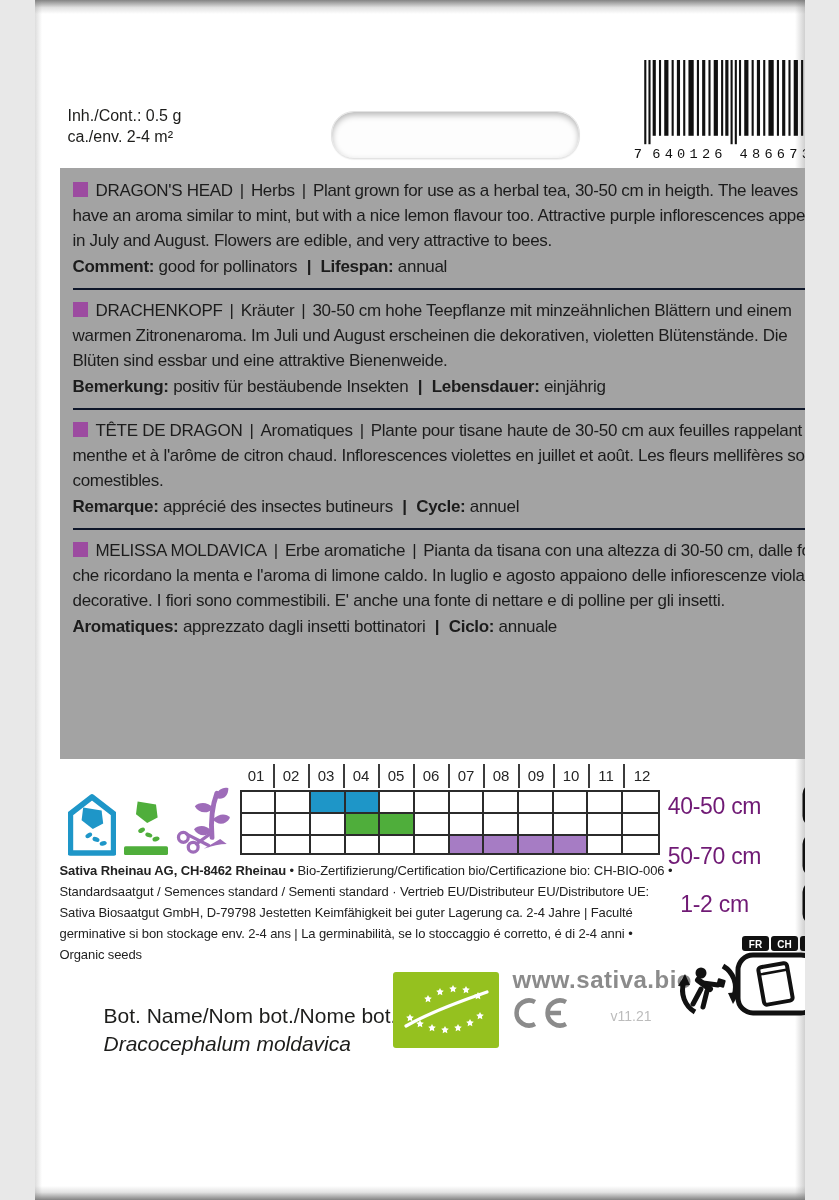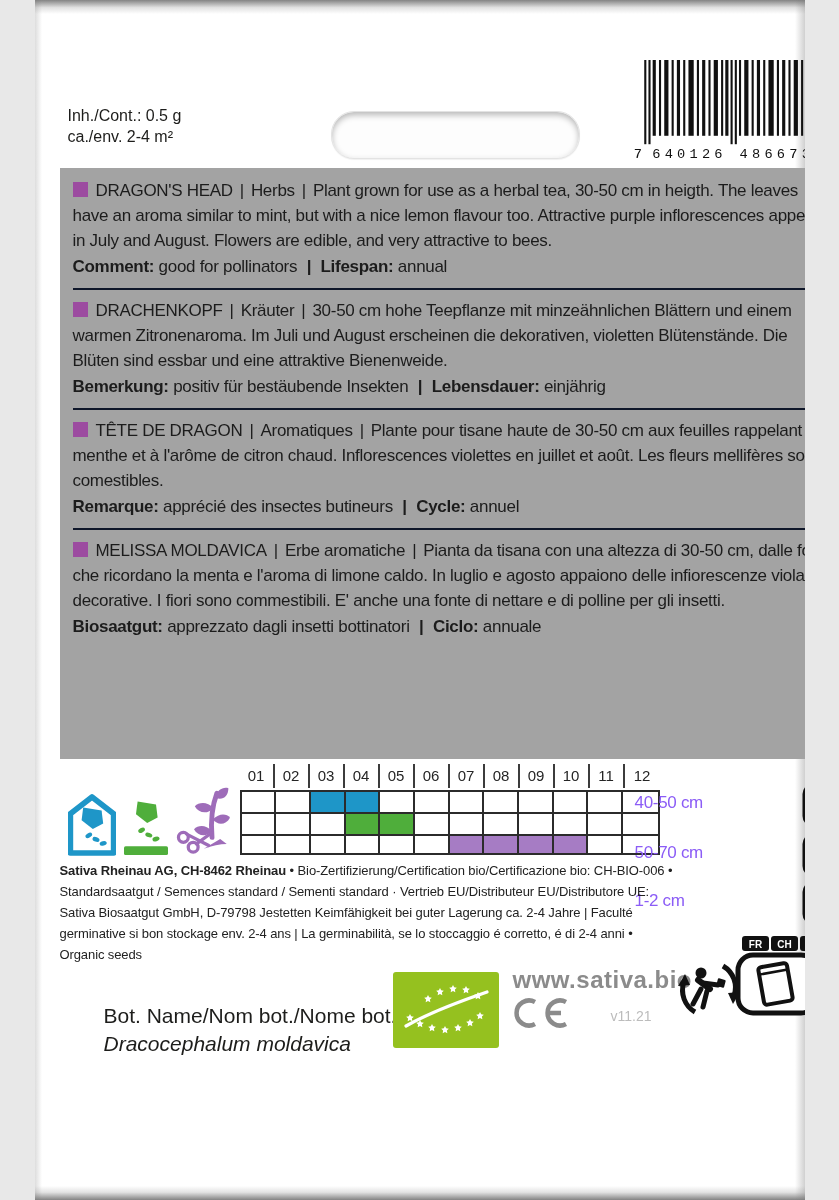--- a/index.html
+++ b/index.html
@@ -43,21 +43,21 @@
   .cal-h:last-child{border-right:none;}
   .cal-grid{position:absolute;left:205px;top:790px;width:420px;border:2px solid #2b2b2b;box-sizing:border-box;}
   .cal-row{display:flex;height:20px;border-bottom:2px solid #2b2b2b;}
   .cal-row:last-child{height:17px;border-bottom:none;}
   .cal-cell{width:35px;box-sizing:border-box;border-right:2px solid #2b2b2b;}
   .cal-cell:last-child{border-right:none;}
 
   .sow-icons{position:absolute;left:33px;top:784px;width:165px;height:72px;display:flex;align-items:flex-end;gap:8px;}
 
   
-  .spec-label{position:absolute;width:160px;text-align:left;font-size:17px;letter-spacing:-0.3px;color:#8b5cf6;}
+  .spec-label{position:absolute;width:160px;text-align:center;font-size:23px;letter-spacing:-0.3px;color:#701a75;}
   .spec-icon{position:absolute;left:767px;width:46px;height:44px;}
 
   
   .producer{position:absolute;left:25px;top:860px;width:620px;font-size:13px;line-height:21px;letter-spacing:-0.1px;color:#222;}
 
   
   .botanical{position:absolute;left:33px;top:1002px;font-size:21px;line-height:28px;color:#1d1d1b;margin-left:36px;}
   .botanical .sci{font-style:italic;}
   .eu-logo{position:absolute;left:358px;top:972px;width:106px;height:76px;border-radius:3px;background:#95c11f;}
   .website{position:absolute;left:478px;top:966px;font-size:24px;font-weight:bold;color:#8b8b8b;letter-spacing:.5px;}
@@ -154,21 +154,21 @@
       <div class="note">
         <span class="b">Remarque:</span> <span>apprécié des insectes butineurs</span> <span class="b pipe-sep">|</span> <span class="b">Cycle:</span> <span>annuel</span>
       </div>
     </div>
 
     <div class="section">
       <p class="desc">
         <span class="bullet"></span><span>MELISSA MOLDAVICA</span><span class="pipe-sep">|</span><span>Erbe aromatiche</span><span class="pipe-sep">|</span><span>Pianta da tisana con una altezza di 30-50 cm, dalle foglie che ricordano la menta e l'aroma di limone caldo. In luglio e agosto appaiono delle infiorescenze viola e decorative. I fiori sono commestibili. E' anche una fonte di nettare e di polline per gli insetti.</span>
       </p>
       <div class="note">
-        <span class="b">Biosaatgut:</span> <span>apprezzato dagli insetti bottinatori</span> <span class="b pipe-sep">|</span> <span class="b">Ciclo:</span> <span>annuale</span>
+        <span class="b">Aromatiques:</span> <span>apprezzato dagli insetti bottinatori</span> <span class="b pipe-sep">|</span> <span class="b">Ciclo:</span> <span>annuale</span>
       </div>
     </div>
 
   </div>
 
   <div class="sow-icons">
     <svg width="48" height="62" viewBox="0 0 60 76">
       <path d="M30,3 L57,24 L57,73 L3,73 L3,24 Z" fill="none" stroke="#1e96c8" stroke-width="7" stroke-linejoin="round"></path>
       <path d="M19,16 L42,20 L44,36 L31,43 L17,32 Z" fill="#1e96c8"></path>
       <ellipse cx="26" cy="51" rx="4.5" ry="2.8" fill="#1e96c8" transform="rotate(-30 26 51)"></ellipse>

